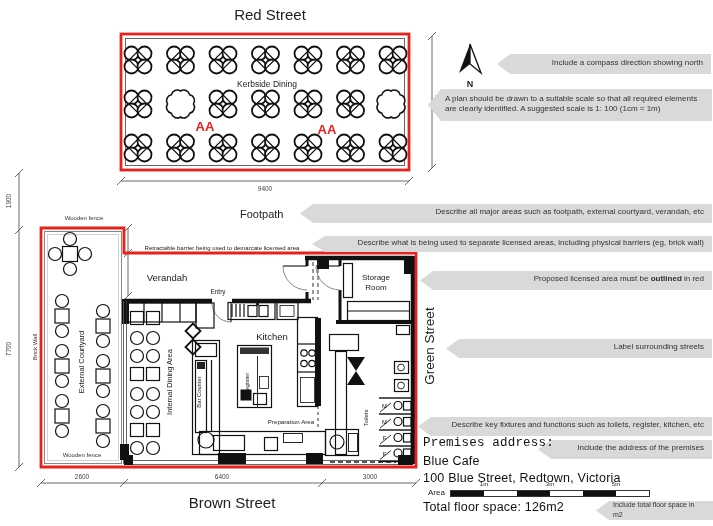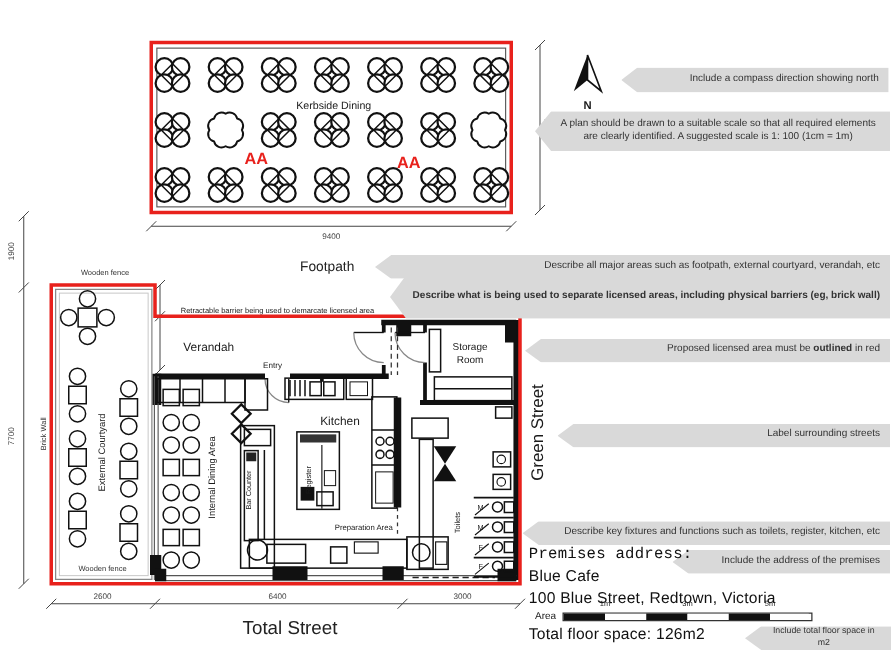--- a/index.html
+++ b/index.html
@@ -5,21 +5,21 @@
   html,body{margin:0;padding:0;background:#fff;}
   .canvas{position:relative;width:713px;height:526px;background:#fff;overflow:hidden;
           font-family:"Liberation Sans",sans-serif;color:#1a1a1a;}
   .abs{position:absolute;}
   svg text{font-family:"Liberation Sans",sans-serif;fill:#1a1a1a;}
   .street-title{position:absolute;font-size:15px;color:#222;text-align:center;}
   .callout{position:absolute;background:var(--callout-bg,#d9d9d9);
            clip-path:polygon(0 50%,13px 0,100% 0,100% 100%,13px 100%);
            display:flex;align-items:center;justify-content:flex-end;
            padding:0 8px 2px 17px;font-size:8px;color:#333;line-height:1.3;
-           text-align:center;box-sizing:border-box;}
+           text-align:left;box-sizing:border-box;}
   .premises-line{position:absolute;left:423px;font-size:12.5px;color:#111;letter-spacing:.2px;white-space:nowrap;}
   .red-line{stroke:var(--licensed-red,#e8211c);fill:none;}
   .red-text{fill:var(--licensed-red,#e8211c);}
   .w1{stroke:#111;stroke-width:1.2;fill:none;}
   .fx{stroke:#111;stroke-width:1.8;fill:#fff;}
   .thin{stroke:#888;stroke-width:1;fill:none;}
   .dim{stroke:#444;stroke-width:0.8;}
   .dimt{font-size:6.5px;fill:#444;}
   .lblb{font-size:6px;fill:#333;}
   .scalebar{position:absolute;left:450px;top:481px;width:205px;height:18px;font-size:6px;color:#222;}
@@ -332,27 +332,28 @@
         <text x="384.5" y="455.5" font-size="5.8" text-anchor="middle">F</text>
       </g>
       <text x="368" y="418" font-size="6" text-anchor="middle" transform="rotate(-90 368 418)">Toilets</text>
     </g>
 
     <path d="M41,228 H124 V253 H416 V467 H41 Z" class="red-line" stroke-width="2.8"></path>
 
     <text x="434" y="346" font-size="13.5" fill="#111" text-anchor="middle" transform="rotate(-90 434 346)">Green Street</text>
   </svg>
 
-  <div class="street-title" style="left:162px;top:494px;width:140px;">Total Street</div>
+  <div class="street-title" style="left:200px;top:6px;width:140px;">Red Street</div>
+  <div class="street-title" style="left:162px;top:494px;width:140px;">Brown Street</div>
   <div class="abs" style="left:240px;top:208px;width:64px;font-size:11px;color:#222;">Footpath</div>
 
   <div class="callout" style="left:497px;top:54px;width:214px;height:20px;">Include a compass direction showing north</div>
   <div class="callout" style="left:428px;top:89px;width:284px;height:32px;">A plan should be drawn to a suitable scale so that all required elements are clearly identified. A suggested scale is 1: 100 (1cm = 1m)</div>
   <div class="callout" style="left:300px;top:204px;width:412px;height:19px;">Describe all major areas such as footpath, external courtyard, verandah, etc</div>
-  <div class="callout" style="left:312px;top:220px;width:400px;height:35px;font-weight:bold;">Describe what is being used to separate licensed areas, including physical barriers (eg, brick wall)</div>
+  <div class="callout" style="left:312px;top:236px;width:400px;height:16px;">Describe what is being used to separate licensed areas, including physical barriers (eg, brick wall)</div>
   <div class="callout" style="left:446px;top:339px;width:266px;height:19px;">Label surrounding streets</div>
   <div class="callout" style="left:420px;top:271px;width:292px;height:19px;">
     <span style="white-space:pre;">Proposed licensed area must be </span>
       <b>outlined</b>
       <span style="white-space:pre;"> in red</span>
   </div>
   <div class="callout" style="left:418px;top:417px;width:294px;height:19px;">Describe key fixtures and functions such as toilets, register, kitchen, etc</div>
   <div class="callout" style="left:538px;top:440px;width:174px;height:19px;">Include the address of the premises</div>
   <div class="callout" style="left:596px;top:501px;width:117px;height:19px;font-size:7px;">Include total floor space in m2</div>
 

